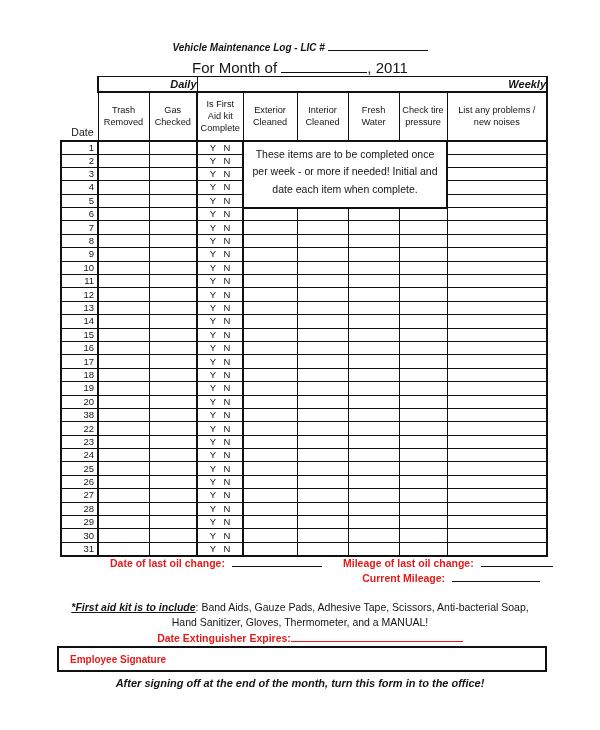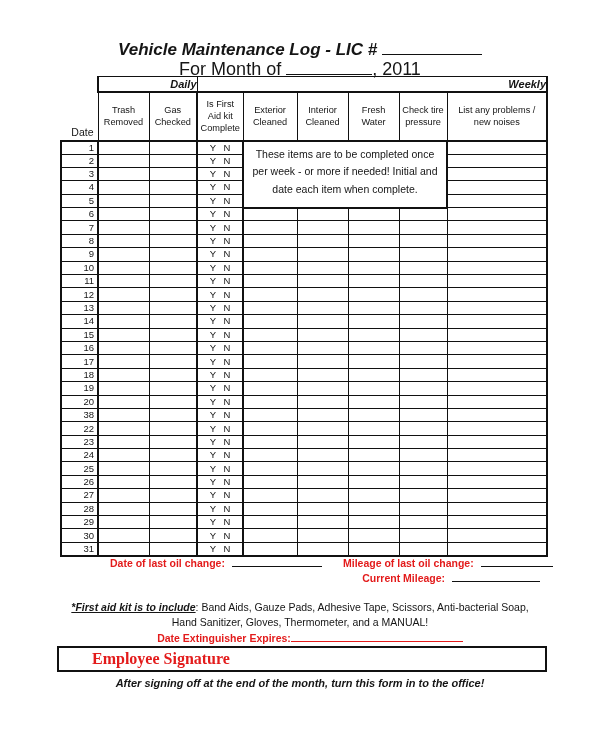--- a/index.html
+++ b/index.html
@@ -12,25 +12,25 @@
     position:relative;
     width:600px;height:730px;
     background:#fff;
     font-family:"Liberation Sans", sans-serif;
     color:var(--ink);
     overflow:hidden;
   }
   
   .title1{
     position:absolute;top:40px;left:0;width:600px;
-    text-align:center;font-size:17px;font-weight:bold;font-style:italic;
+    text-align:center;font-size:10px;font-weight:bold;font-style:italic;
   }
   .title2{
     position:absolute;top:59px;left:0;width:600px;
-    text-align:center;font-size:18px;
+    text-align:center;font-size:15px;
   }
   .bl{ 
     display:inline-block;height:11px;
     border-bottom:1px solid #111;
     vertical-align:baseline;
   }
   .bl.red-line{border-bottom:1.5px solid var(--red);}
   
   table.maintable{
     position:absolute;left:60px;top:76px;
@@ -88,21 +88,21 @@
   .emph{
     font-weight:bold;font-style:italic;text-decoration:underline;
     padding-left:3px;
   }
   .sig-box{
     position:absolute;left:57px;top:646px;width:490px;height:26px;
     border:2px solid #111;
     display:flex;align-items:center;
   }
   .sig-box span{
-    padding-left:33px;font-size:16px;font-family:Liberation Serif, serif;
+    padding-left:11px;font-size:10px;
   }
   .after-line{
     position:absolute;top:677px;left:0;width:600px;text-align:center;
     font-size:11px;font-weight:bold;font-style:italic;
   }
 </style>
 </head>
 <body>
 
 <div id="page">

